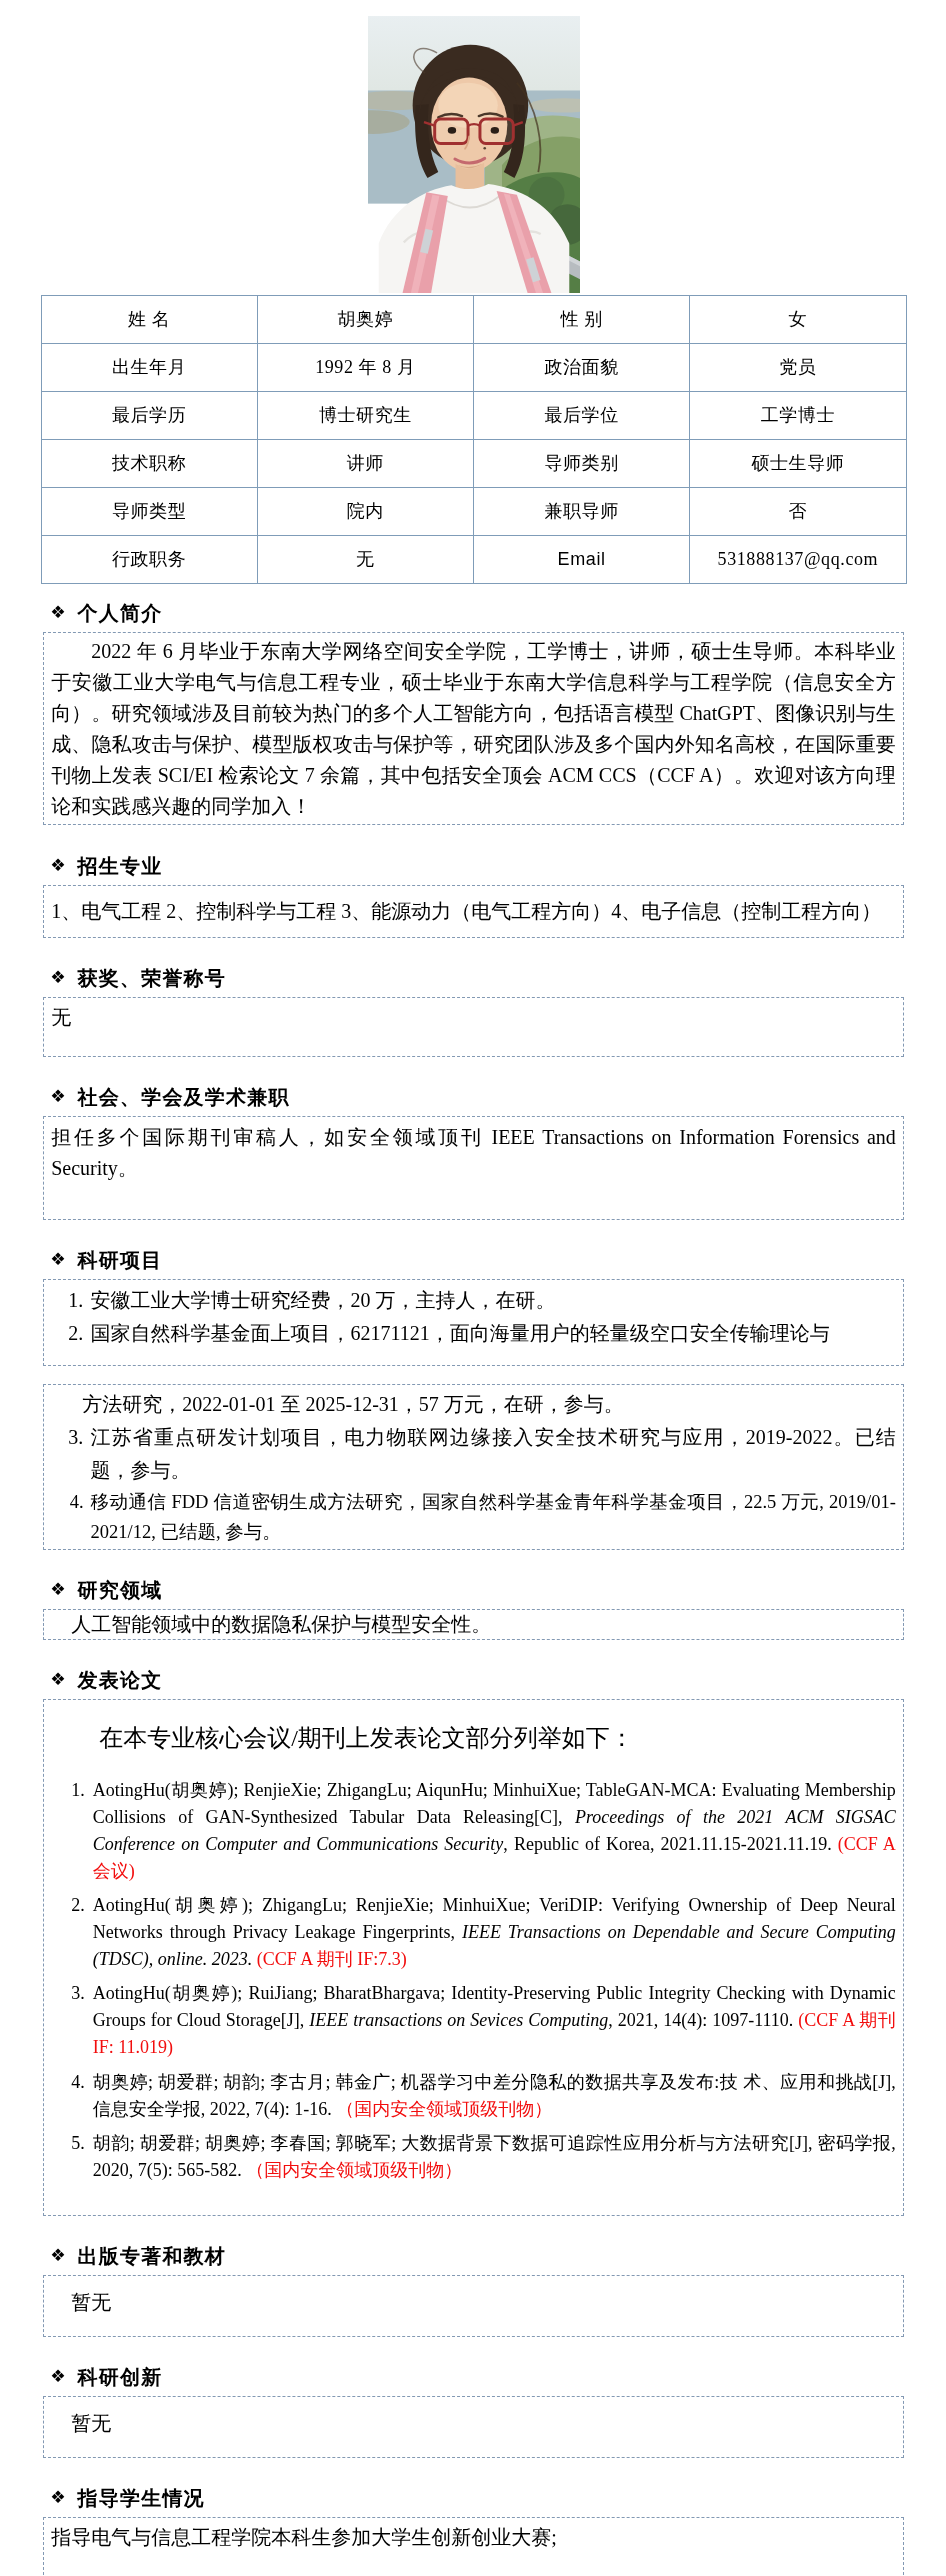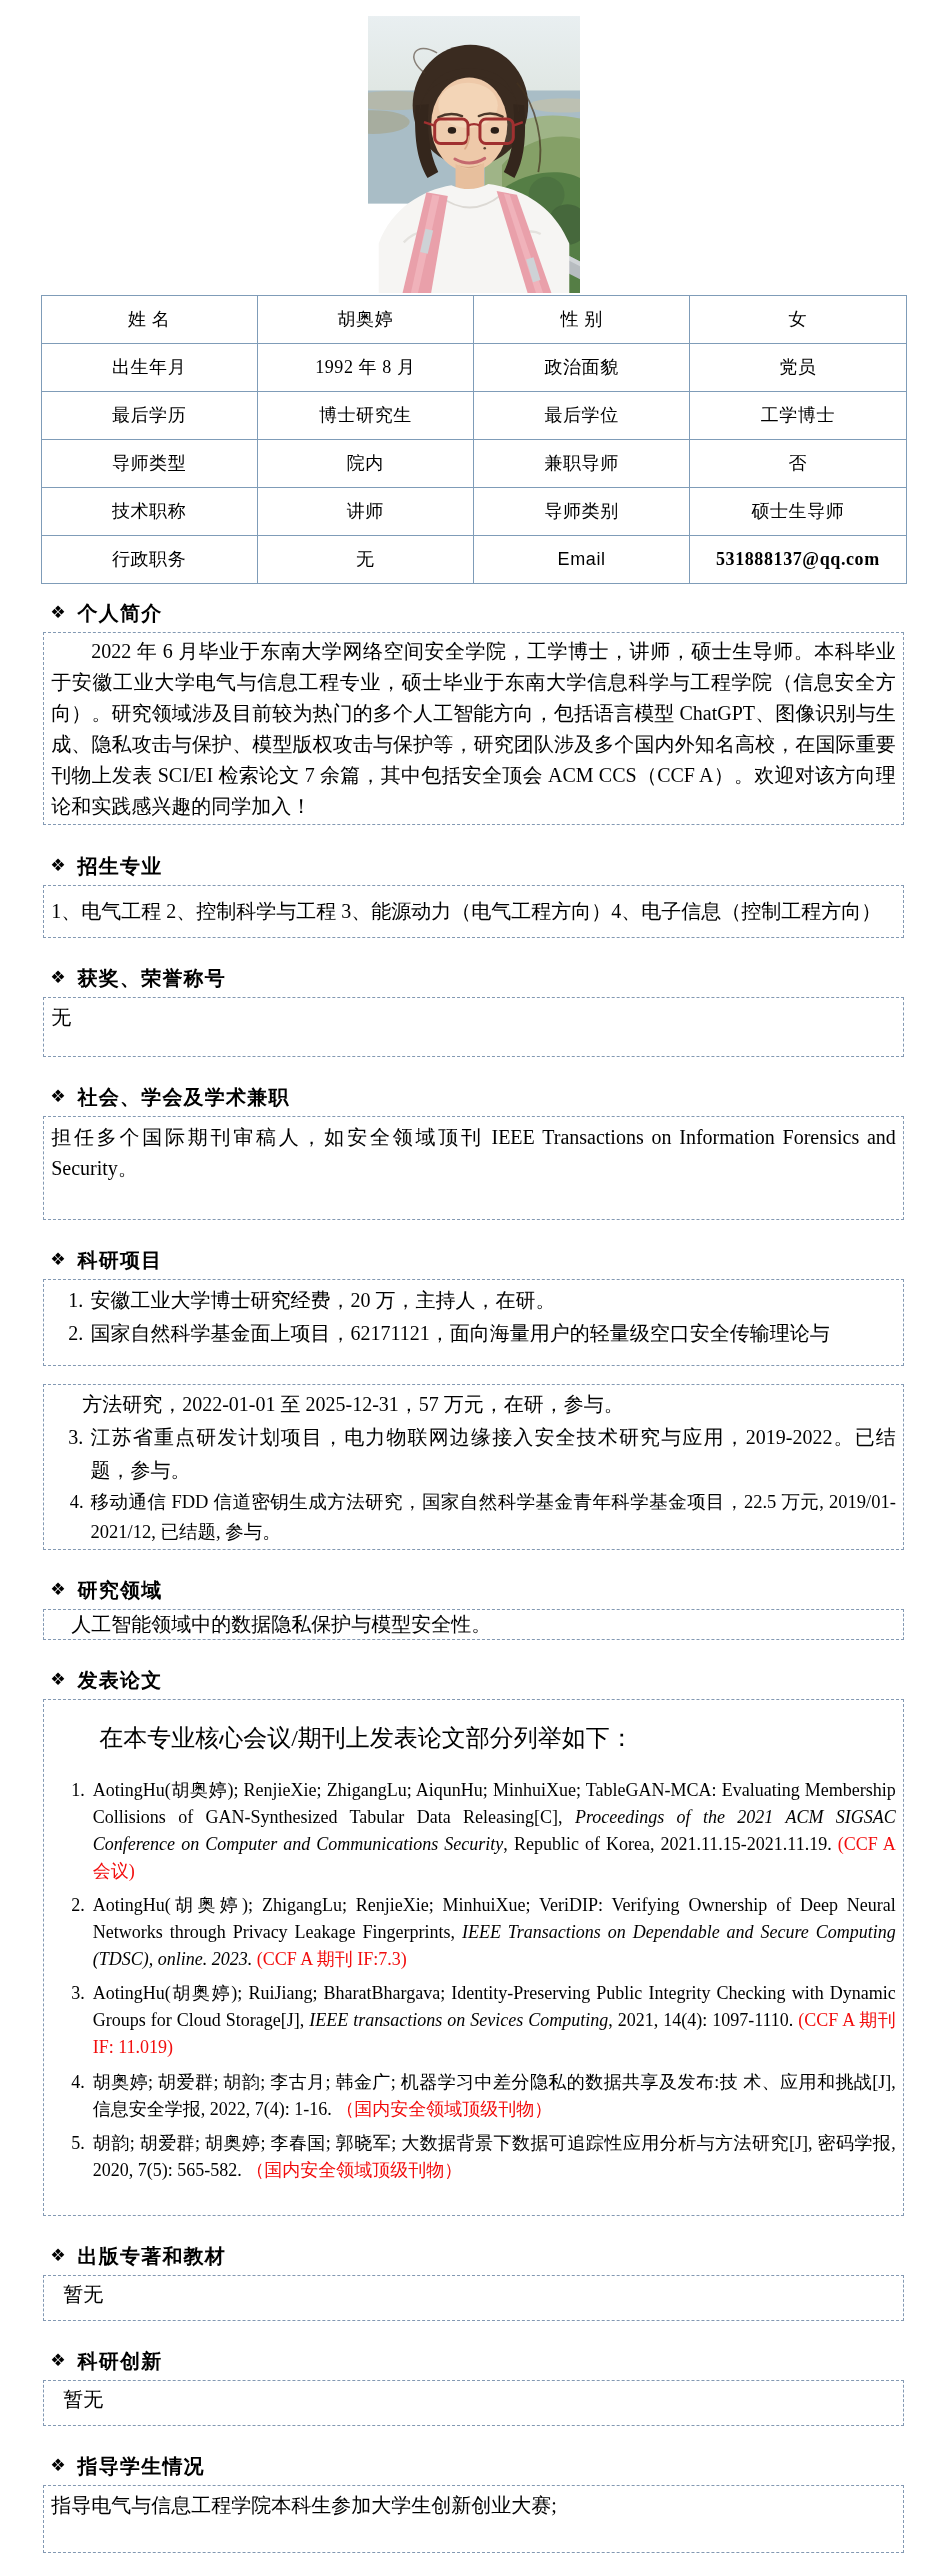--- a/index.html
+++ b/index.html
@@ -8,21 +8,21 @@
 
   
   .photo-wrap{width:212px;height:277px;margin:16px auto 1.8px;overflow:hidden;}
   .photo-wrap svg{display:block;width:212px;height:277px;}
 
   
   table.info-table{width:866px;margin:0 auto;border-collapse:collapse;table-layout:fixed;border:1.2px solid #7f9cb8;}
   table.info-table td{width:25%;height:45px;border:1.2px solid #7f9cb8;border-top-width:1.8px;border-bottom-width:1.8px;
       text-align:center;vertical-align:middle;font-size:18px;letter-spacing:0.6px;}
   td.sans{font-family:"Liberation Sans","DejaVu Sans",sans-serif;font-size:16.7px;letter-spacing:0;}
-  td.mono-val{letter-spacing:0;font-weight:bold;}
+  td.mono-val{letter-spacing:0;}
 
   
   .sec{margin:0 43px;}
   .sec-h{display:flex;align-items:center;margin:27.4px 0 6px;font-size:20px;font-weight:bold;line-height:26px;}
   .sec-h.first{margin-top:16.7px;}
   .bullet{font-size:17.3px;width:27.4px;padding-left:7.2px;flex:0 0 auto;font-weight:normal;}
   .sec-title{letter-spacing:1.2px;}
 
   .box{border:1.2px dashed #8399b3;font-size:20px;line-height:31px;}
   .box-intro{padding:2.4px 7.2px;}
@@ -46,21 +46,21 @@
 
   .box-pubs{padding:25px 7.2px 24px;font-size:18px;line-height:27px;}
   .pub-intro{margin:0 0 25px;text-indent:2em;font-size:24px;}
   ol.pub-list{margin:0;padding:0 0 0 38px;}
   ol.pub-list li{margin:0 0 7.2px;padding-left:3.6px;text-align:justify;}
   .b{font-weight:normal;}
   .i{font-style:italic;}
   .r{color:#f20d0d;}
 
   .box-simple{padding:3px 7.2px 9.5px;}
-  .box-simple p{margin:0;text-indent:0.6em;}
+  .box-simple p{margin:8px;text-indent:0.6em;}
   .box-students{padding:3.6px 7.2px 31px;}
   .box-students p{margin:0;}
 </style>
 </head>
 <body>
 
 <div class="page">
 
   <div class="photo-wrap">
     <svg viewBox="0 0 356 465" xmlns="http://www.w3.org/2000/svg">
@@ -137,30 +137,30 @@
         <td>政治面貌</td>
         <td>党员</td>
       </tr>
       <tr>
         <td>最后学历</td>
         <td>博士研究生</td>
         <td>最后学位</td>
         <td>工学博士</td>
       </tr>
       <tr>
+        <td>技术职称</td>
+        <td>讲师</td>
+        <td>导师类别</td>
+        <td>硕士生导师</td>
+      </tr>
+      <tr>
         <td>导师类型</td>
         <td>院内</td>
         <td>兼职导师</td>
         <td>否</td>
-      </tr>
-      <tr>
-        <td>技术职称</td>
-        <td>讲师</td>
-        <td>导师类别</td>
-        <td>硕士生导师</td>
       </tr>
       <tr>
         <td>行政职务</td>
         <td>无</td>
         <td class="sans">Email</td>
         <td class="mono-val">531888137@qq.com</td>
       </tr>
     </tbody>
   </table>
 

